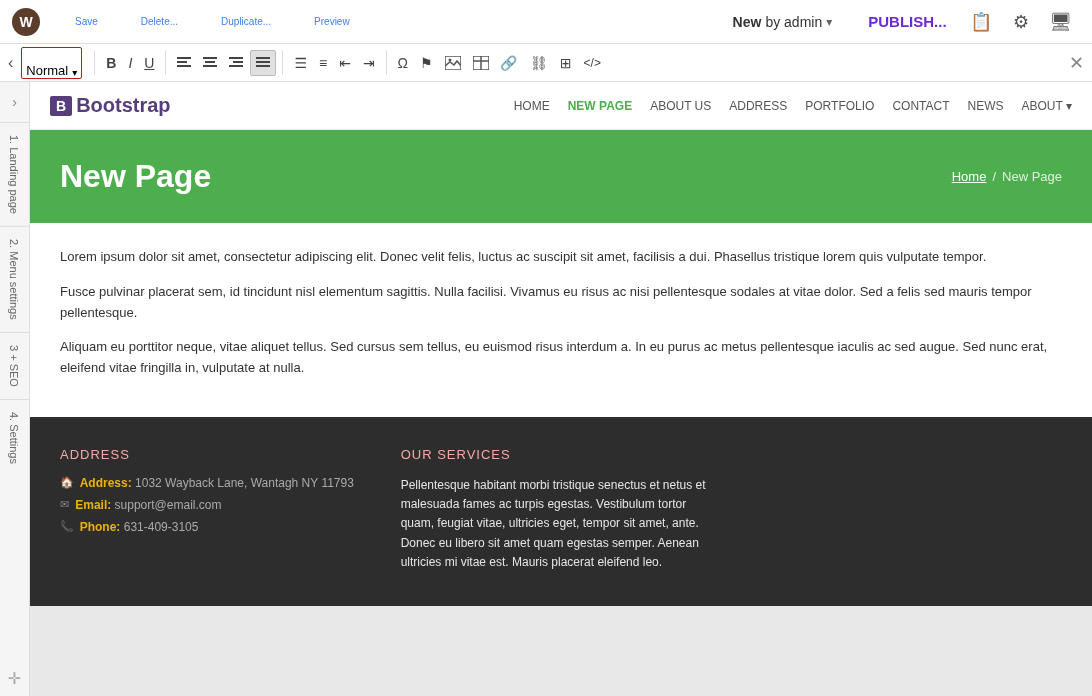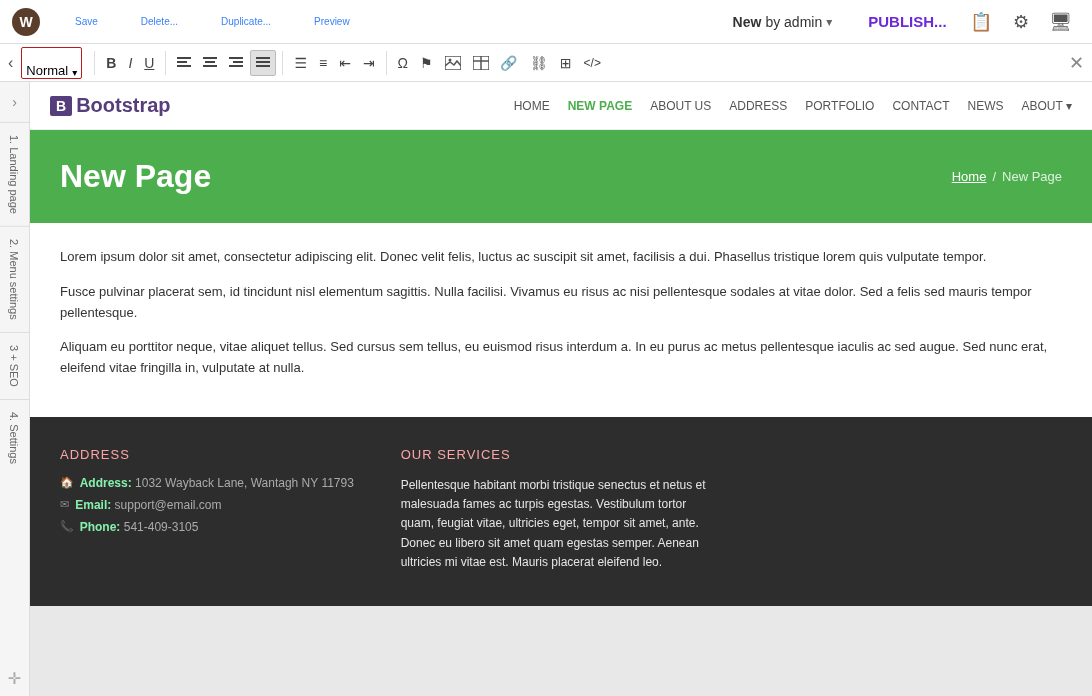--- a/index.html
+++ b/index.html
@@ -89,21 +89,21 @@
       background: #2d2d2d; padding: 30px; display: grid;
       grid-template-columns: 1fr 1fr 1fr; gap: 20px;
     }
     .footer-col h4 { color: #fca5a5; font-size: 13px; font-weight: normal; text-transform: uppercase; margin-bottom: 14px; letter-spacing: 1px; }
     .footer-col p, .footer-col a { color: #e5e5e5; font-size: 12px; line-height: 1.6; display: block; text-decoration: none; margin-bottom: 4px; }
     .footer-col .footer-link { color: #aaa; font-size: 12px; line-height: 1.8; }
     .footer-col .footer-link::before { content: '› '; }
     .footer-info { display: flex; flex-direction: column; gap: 8px; }
     .footer-info-item { display: flex; gap: 6px; align-items: flex-start; color: #aaa; font-size: 12px; }
     .footer-info-item .icon { color: #888; font-size: 11px; }
-    .footer-info-item strong { color: #86efac; }
+    .footer-info-item strong { color: #eab308; }
   </style>
 </head>
 <body>
 
 <div id="top-bar">
   <div class="logo-circle">
     <span>W</span>
   </div>
   <button class="top-btn">Save</button>
   <button class="top-btn">Delete...</button>
@@ -258,21 +258,21 @@
             <div class="footer-info-item">
               <span class="icon">🏠</span>
               <span><strong>Address:</strong> <span>1032 Wayback Lane, Wantagh NY 11793</span></span>
             </div>
             <div class="footer-info-item">
               <span class="icon">✉</span>
               <span><strong>Email:</strong> <span>support@email.com</span></span>
             </div>
             <div class="footer-info-item">
               <span class="icon">📞</span>
-              <span><strong>Phone:</strong> <span>541-409-3105</span></span>
+              <span><strong>Phone:</strong> <span>631-409-3105</span></span>
             </div>
           </div>
         </div>
 
 
         <div class="footer-col">
           <h4>OUR SERVICES</h4>
           <p>Pellentesque habitant morbi tristique senectus et netus et malesuada fames ac turpis egestas. Vestibulum tortor quam, feugiat vitae, ultricies eget, tempor sit amet, ante. Donec eu libero sit amet quam egestas semper. Aenean ultricies mi vitae est. Mauris placerat eleifend leo.</p>
         </div>
       </div>

